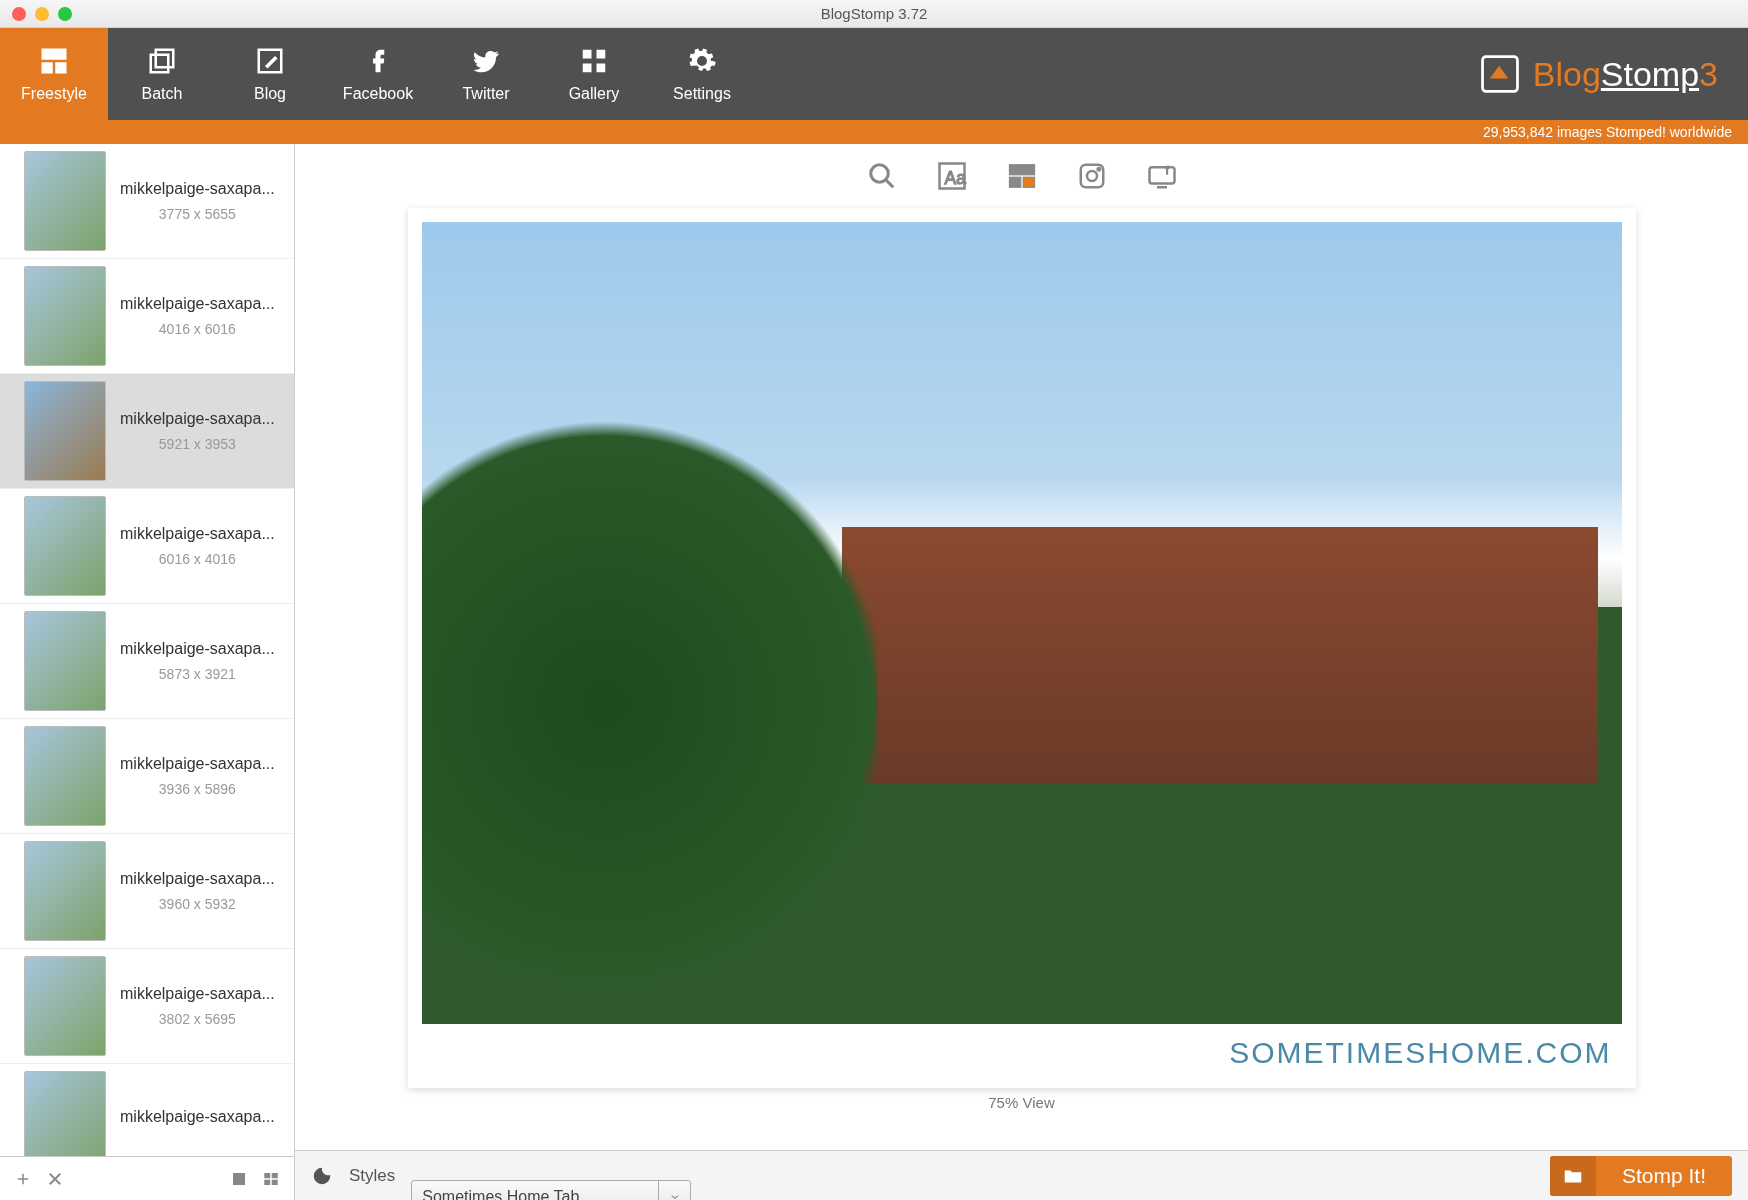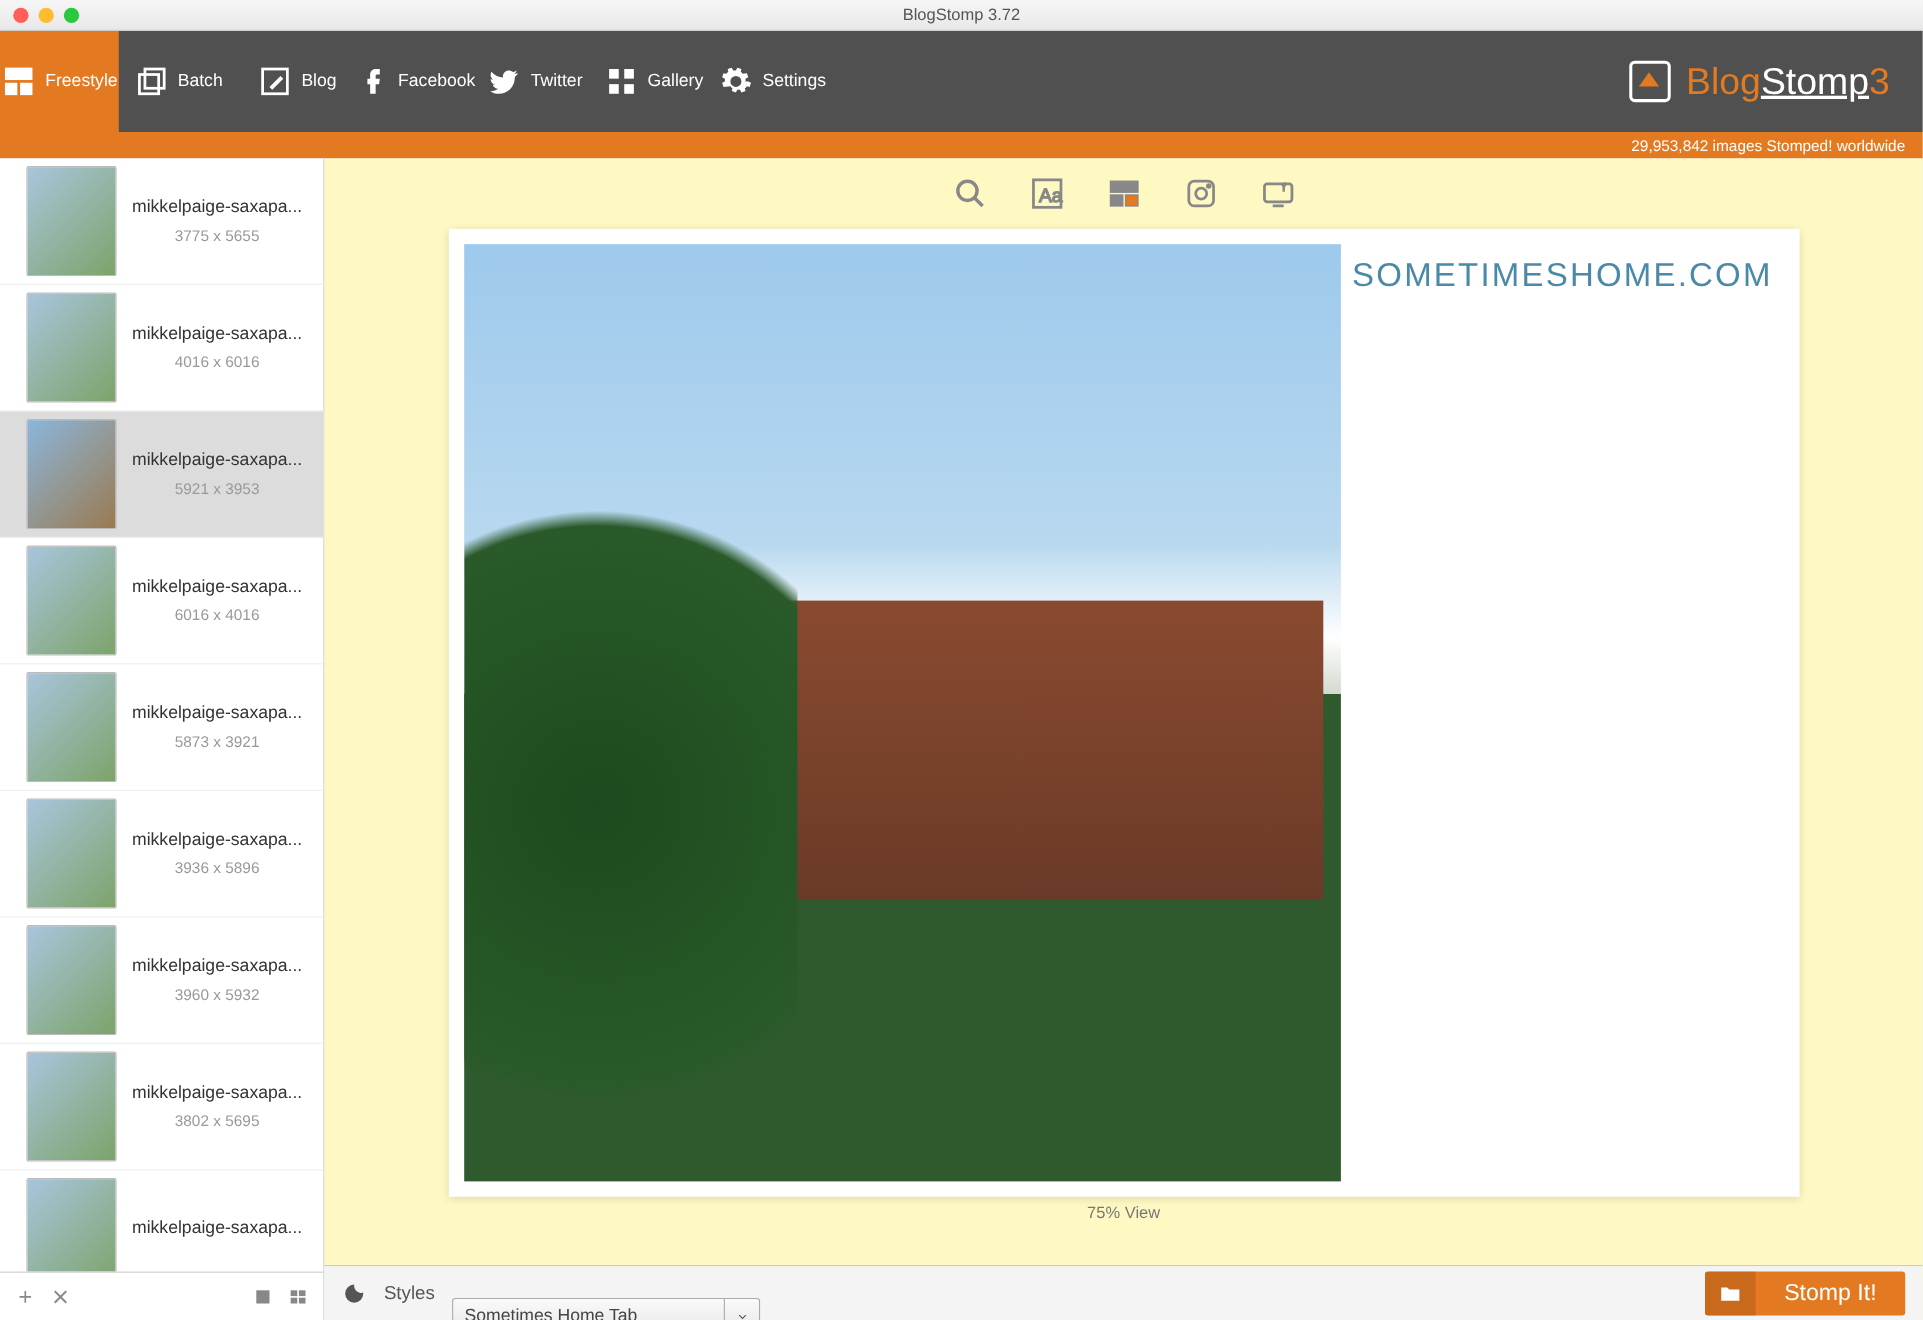--- a/index.html
+++ b/index.html
@@ -7,21 +7,21 @@
 
 
 .titlebar { height:28px; background:linear-gradient(#f6f6f6,#e8e8e8); border-bottom:1px solid #d0d0d0; display:flex; align-items:center; position:relative; }
 .traffic { display:flex; gap:9px; margin-left:12px; }
 .dot { width:14px; height:14px; border-radius:50%; }
 .dot.red{background:#ff5f57;} .dot.yellow{background:#febc2e;} .dot.green{background:#28c840;}
 .titlebar .title { position:absolute; left:0; right:0; text-align:center; font-size:15px; color:#555; pointer-events:none;}
 
 
 .toolbar { height:92px; background:#505050; display:flex; }
-.tool-item { width:108px; display:flex; flex-direction:row; align-items:center; justify-content:center; color:#fff; font-size:16px; cursor:pointer; gap:8px;}
+.tool-item { width:108px; display:flex; flex-direction:column; align-items:center; justify-content:center; color:#fff; font-size:16px; cursor:pointer; gap:8px;}
 .tool-item.active { background:#e37a22; }
 .tool-item .ico { width:32px; height:32px; display:flex; align-items:center; justify-content:center;}
 .tool-item .ico svg { width:30px; height:30px; fill:#fff; }
 .brand { margin-left:auto; display:flex; align-items:center; padding-right:30px; color:#e37a22; font-size:34px; font-weight:400;}
 .brand .st { color:#fff;text-decoration:underline; }
 .brand .n3 { color:#e37a22; font-weight:300;}
 .brand .logo-glyph { width:46px; height:46px; margin-right:10px; }
 
 
 .strip { height:24px; background:#e37a22; text-align:right; padding-right:16px; color:#fff; font-size:14px; line-height:24px;}
@@ -35,29 +35,29 @@
 .thumb-img { width:82px; height:100px; background:linear-gradient(135deg,#a8c5dd,#7da36a); border:1px solid #bbb; flex-shrink:0; border-radius:2px;}
 .thumb-row.selected .thumb-img{background:linear-gradient(135deg,#8bb6dc,#9a7a50);}
 .thumb-info .name { font-size:16px; color:#333; font-weight:500; white-space:nowrap; overflow:hidden; text-overflow:ellipsis; max-width:170px;}
 .thumb-info .dims { font-size:14px; color:#999; margin-top:8px;text-align:center;}
 .sidebar-footer { height:44px; border-top:1px solid #ccc; display:flex; align-items:center; padding:0 12px; gap:10px;}
 .sb-btn { width:22px; height:22px; color:#888; cursor:pointer; display:flex; align-items:center; justify-content:center;}
 .sb-btn svg{width:18px;height:18px;fill:#888;}
 .sb-spacer{flex:1;}
 
 
-.main { flex:1; display:flex; flex-direction:column; background:#fef9c3;}
+.main { flex:1; display:flex; flex-direction:column; background:#ffffff;}
 .preview-tools { height:64px; display:flex; align-items:center; justify-content:center; gap:36px;}
 .pv-tool { width:34px; height:34px; display:flex; align-items:center; justify-content:center; cursor:pointer;}
 .pv-tool svg{width:30px;height:30px;fill:#888;stroke:#888;}
 .pv-tool.active svg rect.ar{fill:#e37a22;}
 .pv-tool.active svg rect.gr{fill:#888;}
 
 .canvas-area { flex:1; display:flex; flex-direction:column; align-items:center; }
-.canvas { width:1228px; height:880px; background:#fff; box-shadow:0 2px 8px rgba(0,0,0,0.15); padding:14px; display:flex; flex-direction:row;}
+.canvas { width:1228px; height:880px; background:#fff; box-shadow:0 2px 8px rgba(0,0,0,0.15); padding:14px; display:flex; flex-direction:column;}
 .photo { flex:1; background:linear-gradient(to bottom, #9dc9ec 0%, #b8d8ef 32%, #ffffff 42%, #d4d9cf 48%, #2f5a2e 48% 100%); position:relative; overflow:hidden;}
 .photo::before{content:"";position:absolute;left:35%;right:2%;top:38%;height:32%;background:linear-gradient(#8a4a30,#6a3a28);}
 .photo::after{content:"";position:absolute;left:0;top:10%;width:38%;height:100%;background:radial-gradient(circle at 40% 50%, #1d4a1e 0%, #2a5a29 55%, transparent 58%);}
 .watermark { text-align:right; font-size:30px; letter-spacing:2px; color:#4a8aa8; padding:12px 10px 4px; font-weight:300;}
 .view-label { font-size:15px; color:#777; margin-top:6px;}
 
 .footer { height:50px; background:#f4f4f4; border-top:1px solid #ccc; display:flex; align-items:center; padding:0 16px; gap:16px;}
 .footer .moon{width:22px;height:22px;cursor:pointer;}
 .footer .moon svg{width:22px;height:22px;fill:#555;}
 .footer .styles-label{font-size:17px;color:#555;}

